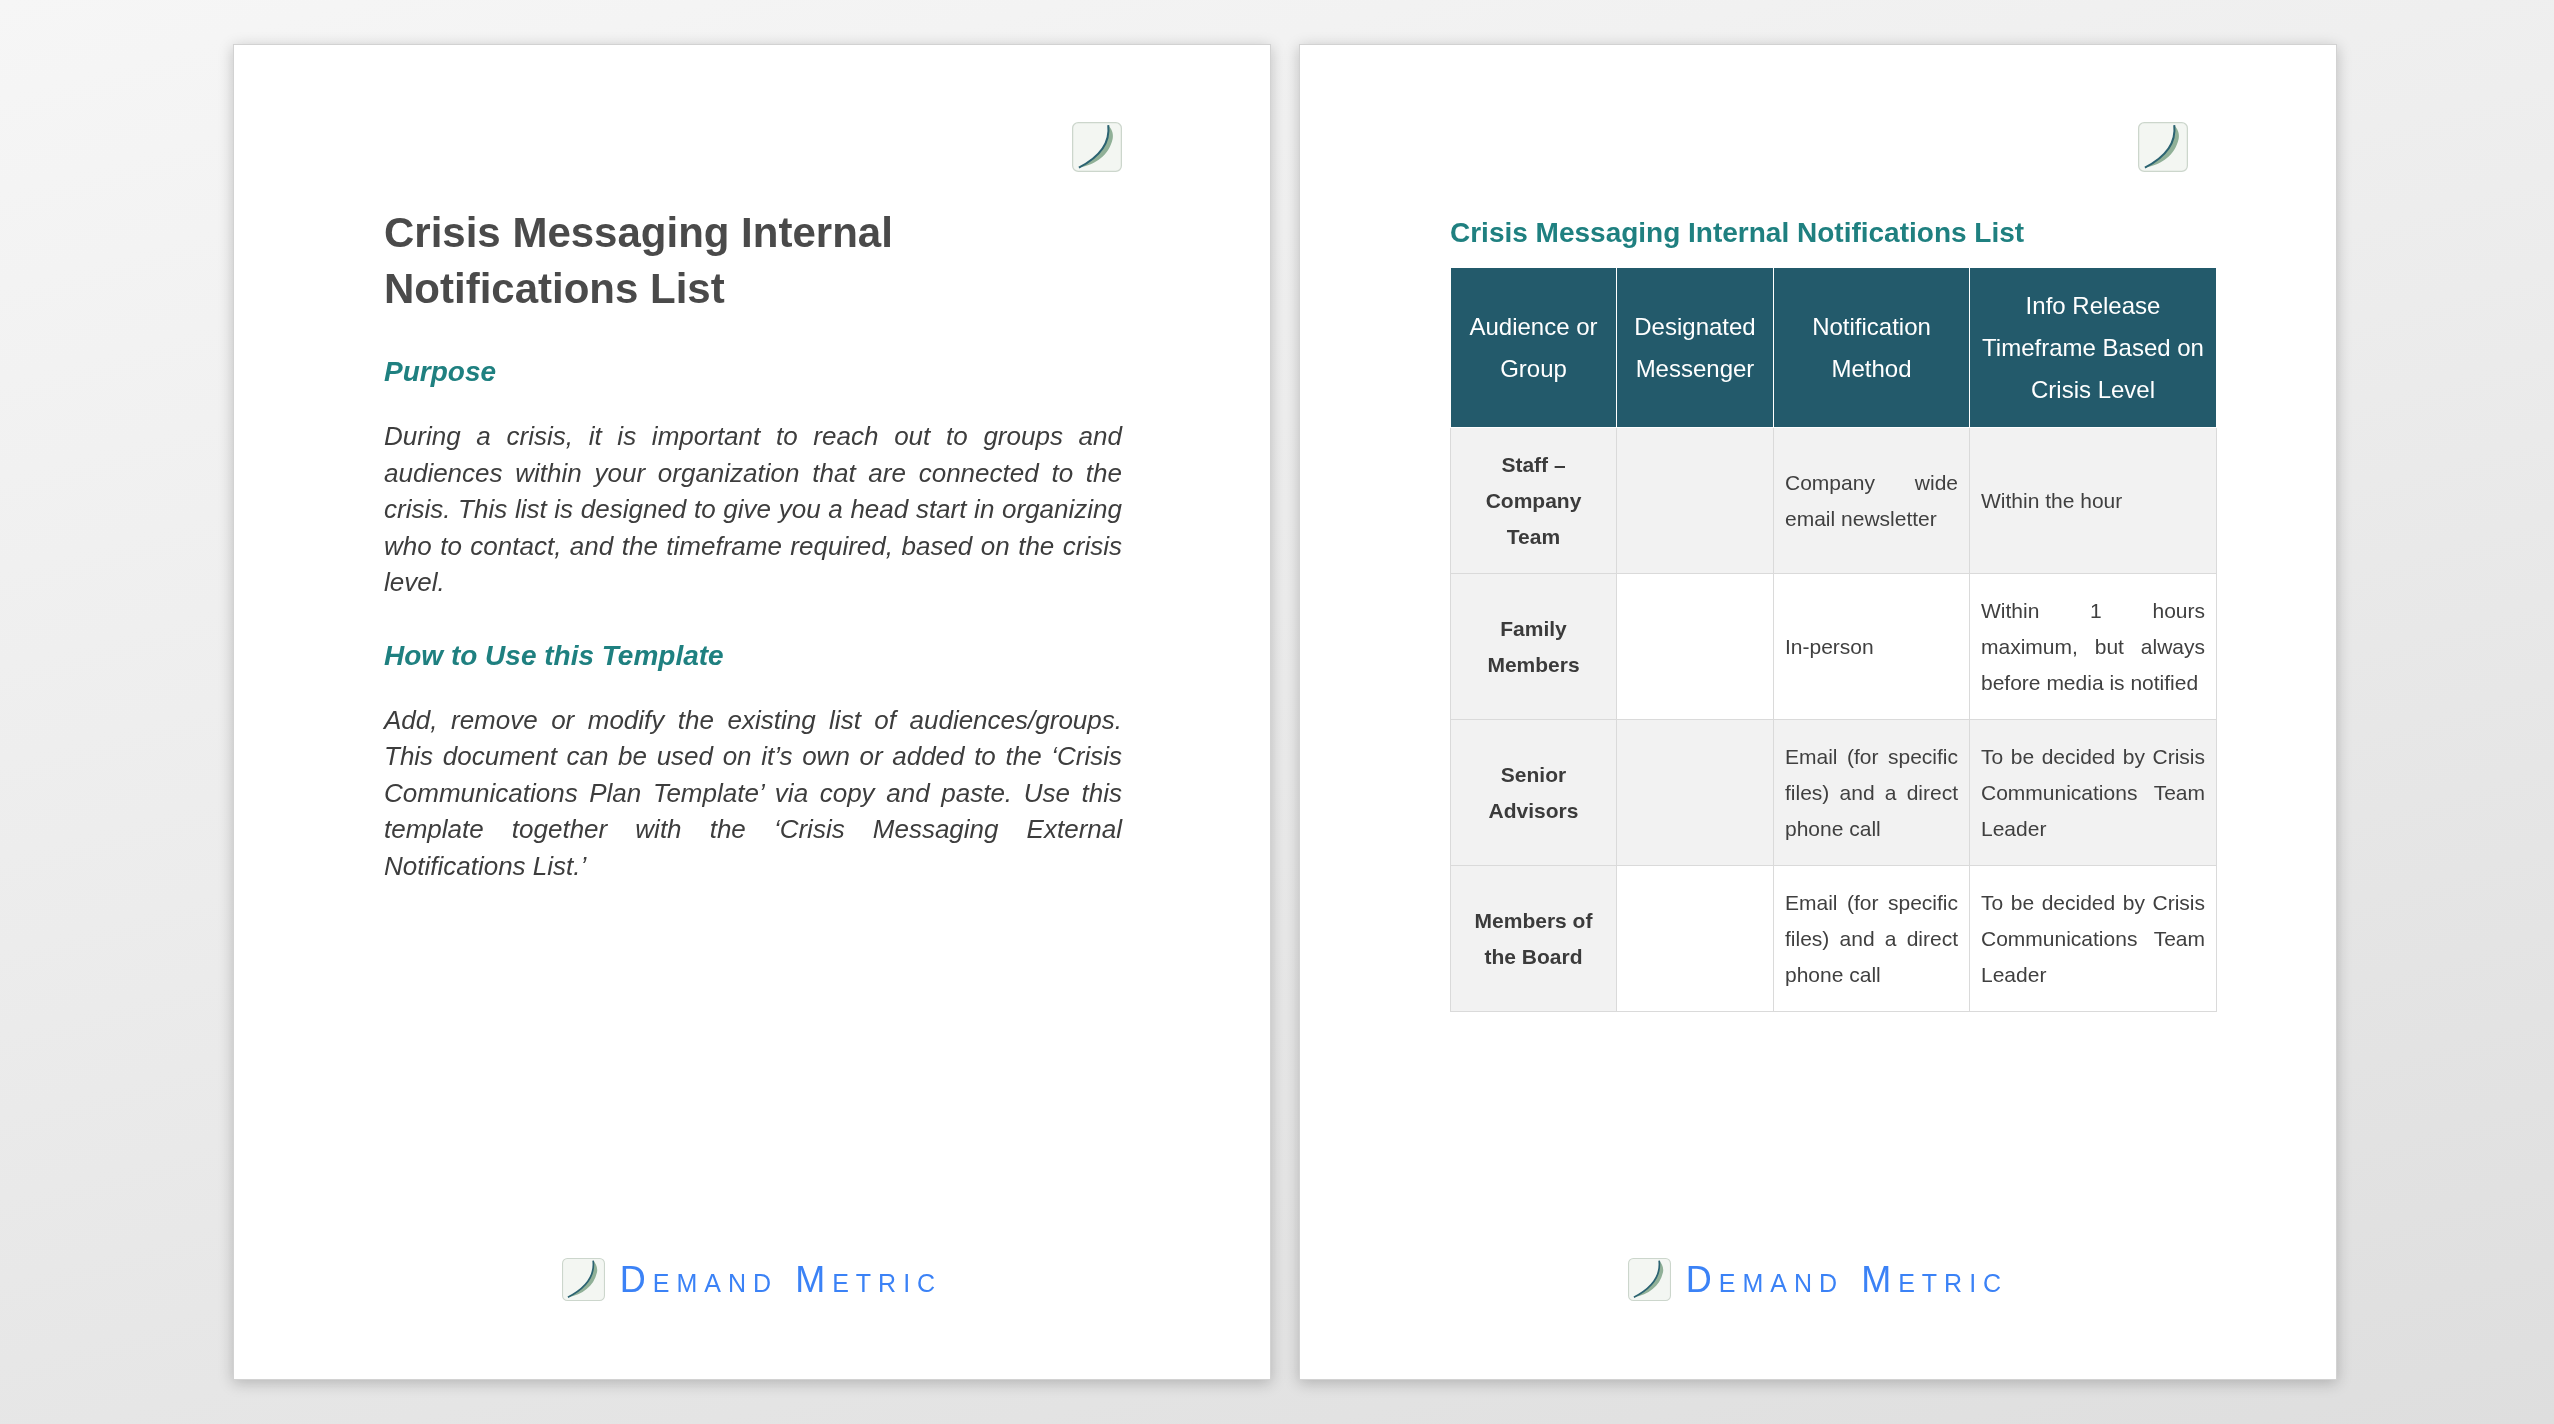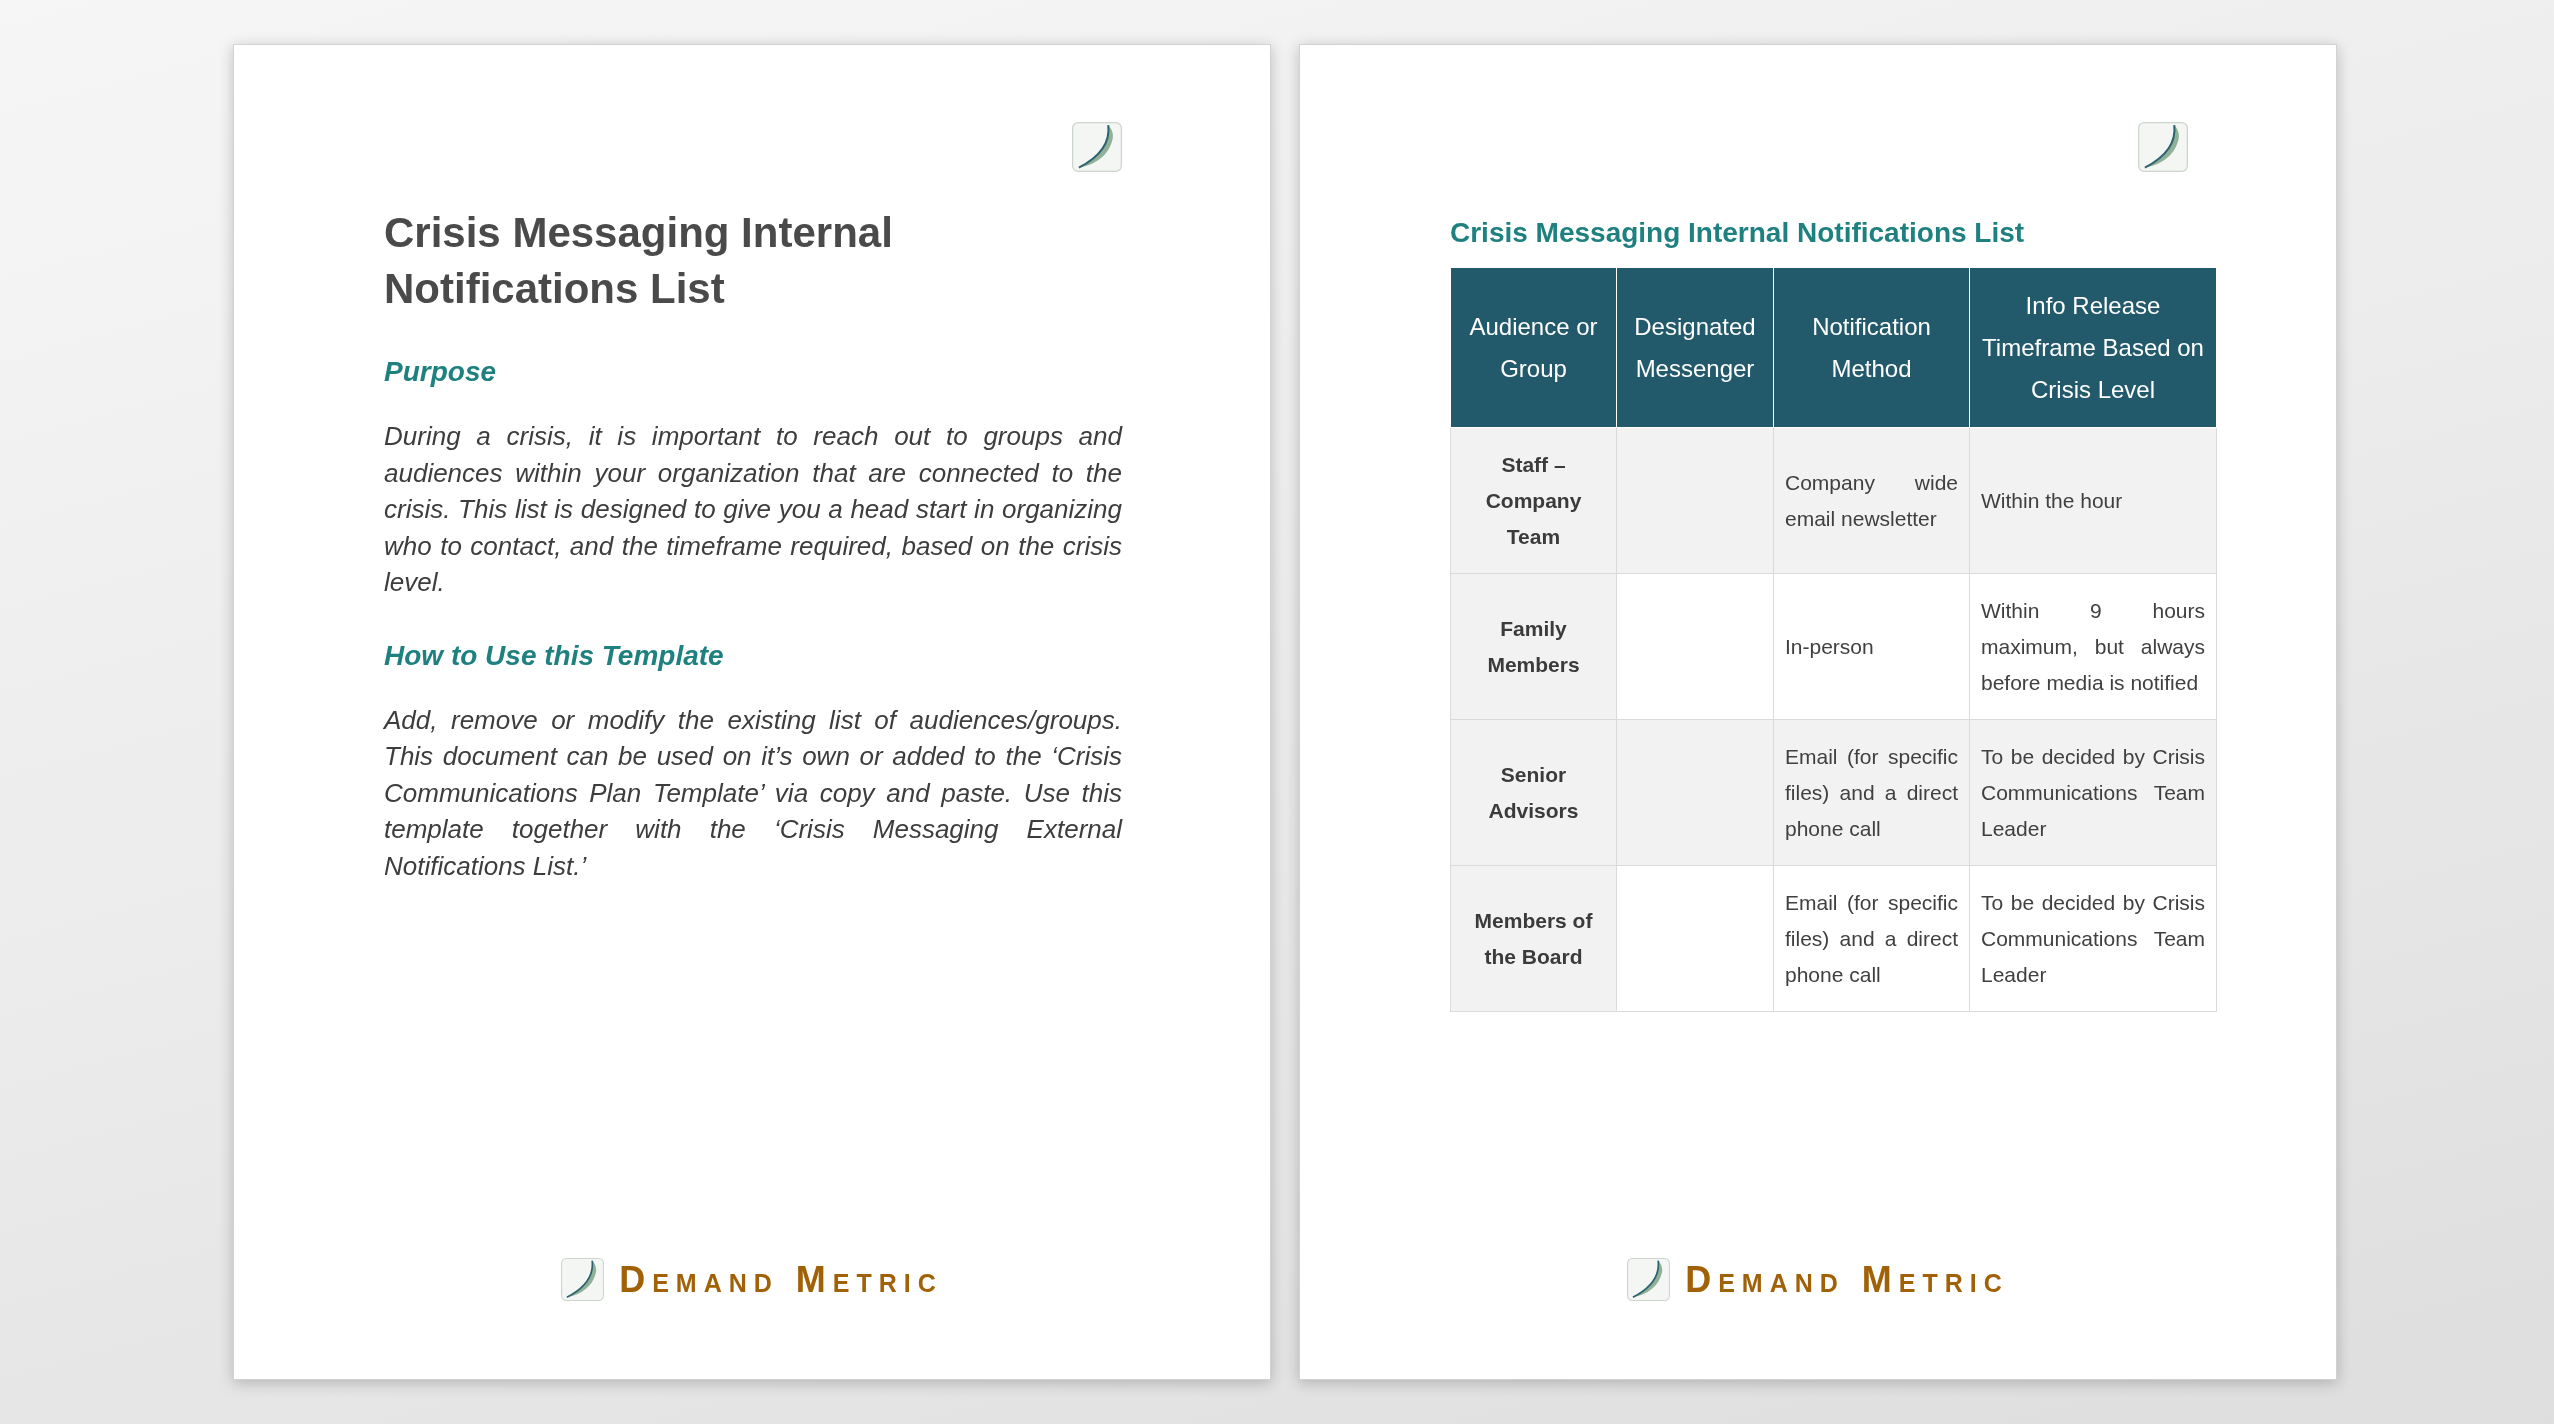--- a/index.html
+++ b/index.html
@@ -47,22 +47,22 @@
     color: #3b3b3b; padding: 8px 12px; margin-top: 16px;
   }
 
   .footer {
     position: absolute; left: 0; right: 0; bottom: 78px;
     display: flex; align-items: center; justify-content: center; gap: 15px;
   }
   .footer .dm-logo { width: 43px; height: 43px; }
   .footer-text {
     font-size: 36px; letter-spacing: 7px;
-    font-variant: small-caps; font-weight: 700;
-    color: #a16207;
+    font-variant: small-caps; font-weight: 400;
+    color: #3b82f6;
   }
 </style>
 </head>
 <body>
 
 <div class="page" id="page-1">
   <div class="content">
 
     <div class="logo-row">
       <svg class="dm-logo" viewBox="0 0 40 40">
@@ -124,21 +124,21 @@
         <tr>
           <td>Staff – Company Team</td>
           <td></td>
           <td>Company wide email newsletter</td>
           <td>Within the hour</td>
         </tr>
         <tr>
           <td>Family Members</td>
           <td></td>
           <td>In-person</td>
-          <td>Within 9 hours maximum, but always before media is notified</td>
+          <td>Within 1 hours maximum, but always before media is notified</td>
         </tr>
         <tr>
           <td>Senior Advisors</td>
           <td></td>
           <td>Email (for specific files) and a direct phone call</td>
           <td>To be decided by Crisis Communications Team Leader</td>
         </tr>
         <tr>
           <td>Members of the Board</td>
           <td></td>

